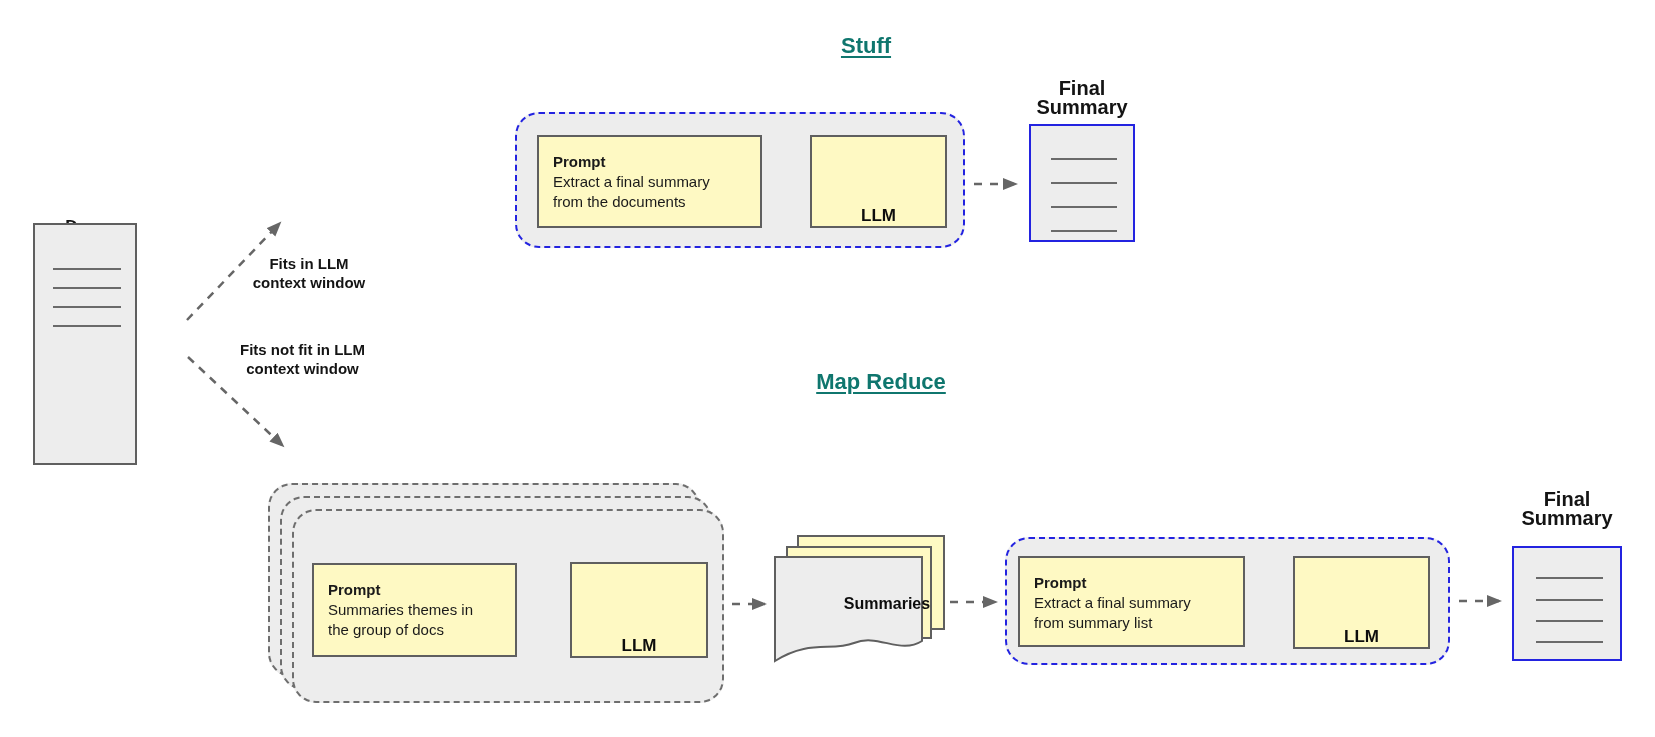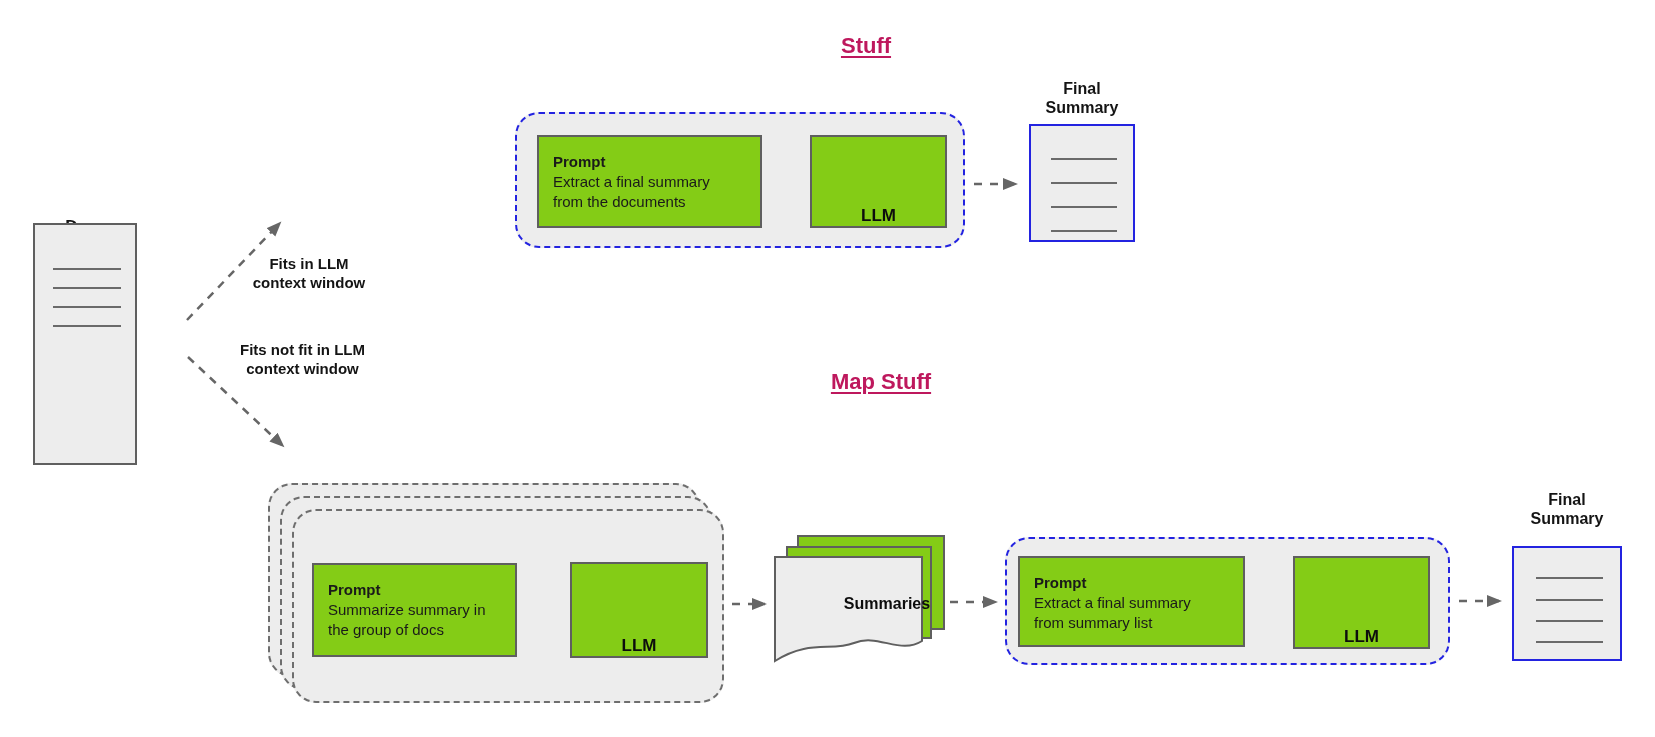--- a/index.html
+++ b/index.html
@@ -4,28 +4,28 @@
 <style>
   html,body{margin:0;padding:0;background:#ffffff;}
   .canvas{
     position:relative;width:1655px;height:737px;background:#ffffff;
     font-family:"Liberation Sans",sans-serif;color:#111;overflow:hidden;
   }
   .abs{position:absolute;box-sizing:border-box;}
   .overlay{position:absolute;left:0;top:0;width:1655px;height:737px;pointer-events:none;}
 
   
-  .sec-title{font-size:22px;font-weight:bold;text-align:center;text-decoration:underline;text-decoration-thickness:2px;text-underline-offset:3px;color:#be185d;}
+  .sec-title{font-size:22px;font-weight:bold;text-align:center;text-decoration:underline;text-decoration-thickness:2px;text-underline-offset:3px;color:#0f766e;}
   .lbl{font-weight:bold;text-align:center;color:#141414;}
   .lbl-17{font-size:17px;margin-top:12px;}
   .lbl-15{font-size:15px;line-height:19px;}
-  .lbl-16{font-size:16px;line-height:19px;}
+  .lbl-16{font-size:20px;line-height:19px;}
 
   
-  .gbox{background:#84cc16;border:2px solid #5f5f5f;}
+  .gbox{background:#fef9c3;border:2px solid #5f5f5f;}
   .round-gray{background:#ededed;border:2px dashed #6e6e6e;border-radius:24px;}
   .round-blue{background:#ededed;border:2px dashed #2323e0;border-radius:24px;}
 
   .prompt-box{padding:15px 10px 0 14px;font-size:15px;line-height:20px;color:#1a1a1a;}
   .prompt-title{font-weight:bold;}
   .llm-box{display:flex;align-items:flex-end;justify-content:center;font-weight:bold;font-size:17px;color:#0d0d0d;}
 
   
   .doc{background:#ededed;border:2px solid #5f5f5f;}
   .doc-blue{border-color:#2323e0;}
@@ -96,29 +96,29 @@
   </div>
   <div class="abs doc doc-blue" style="left:1029px;top:124px;width:106px;height:118px;">
     <div>
       <div class="dline" style="left:20px;top:32px;width:66px;"></div>
       <div class="dline" style="left:20px;top:56px;width:66px;"></div>
       <div class="dline" style="left:20px;top:80px;width:66px;"></div>
       <div class="dline" style="left:20px;top:104px;width:66px;"></div>
     </div>
   </div>
 
-  <div class="abs sec-title" style="left:781px;top:369px;width:200px;">Map Stuff</div>
+  <div class="abs sec-title" style="left:781px;top:369px;width:200px;">Map Reduce</div>
 
   <div class="abs round-gray" style="left:268px;top:483px;width:432px;height:194px;"></div>
   <div class="abs round-gray" style="left:280px;top:496px;width:432px;height:194px;"></div>
   <div class="abs round-gray" style="left:292px;top:509px;width:432px;height:194px;"></div>
 
   <div class="abs gbox prompt-box" style="left:312px;top:563px;width:205px;height:94px;">
     <div class="prompt-title">Prompt</div>
-    <div>Summarize summary in</div>
+    <div>Summaries themes in</div>
     <div>the group of docs</div>
   </div>
 
   <div class="abs gbox llm-box" style="left:570px;top:562px;width:138px;height:96px;">
     <span>LLM</span>
   </div>
 
   <div class="abs gbox" style="left:797px;top:535px;width:148px;height:95px;"></div>
   <div class="abs gbox" style="left:786px;top:546px;width:146px;height:93px;"></div>
   <svg class="abs" style="left:774px;top:556px;" width="150" height="114" viewBox="0 0 150 114">

